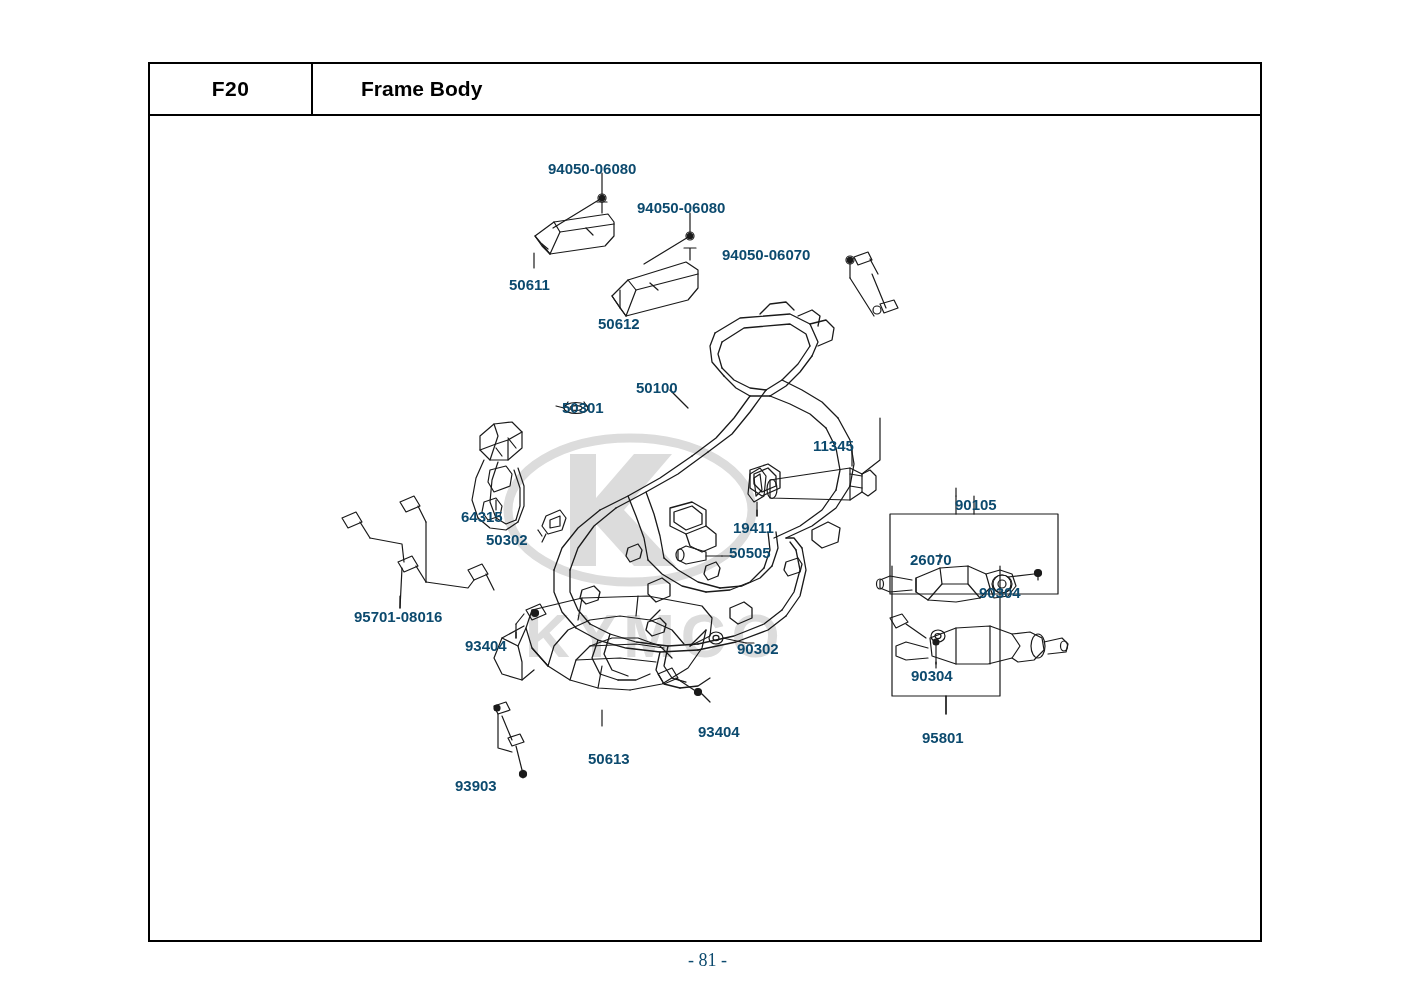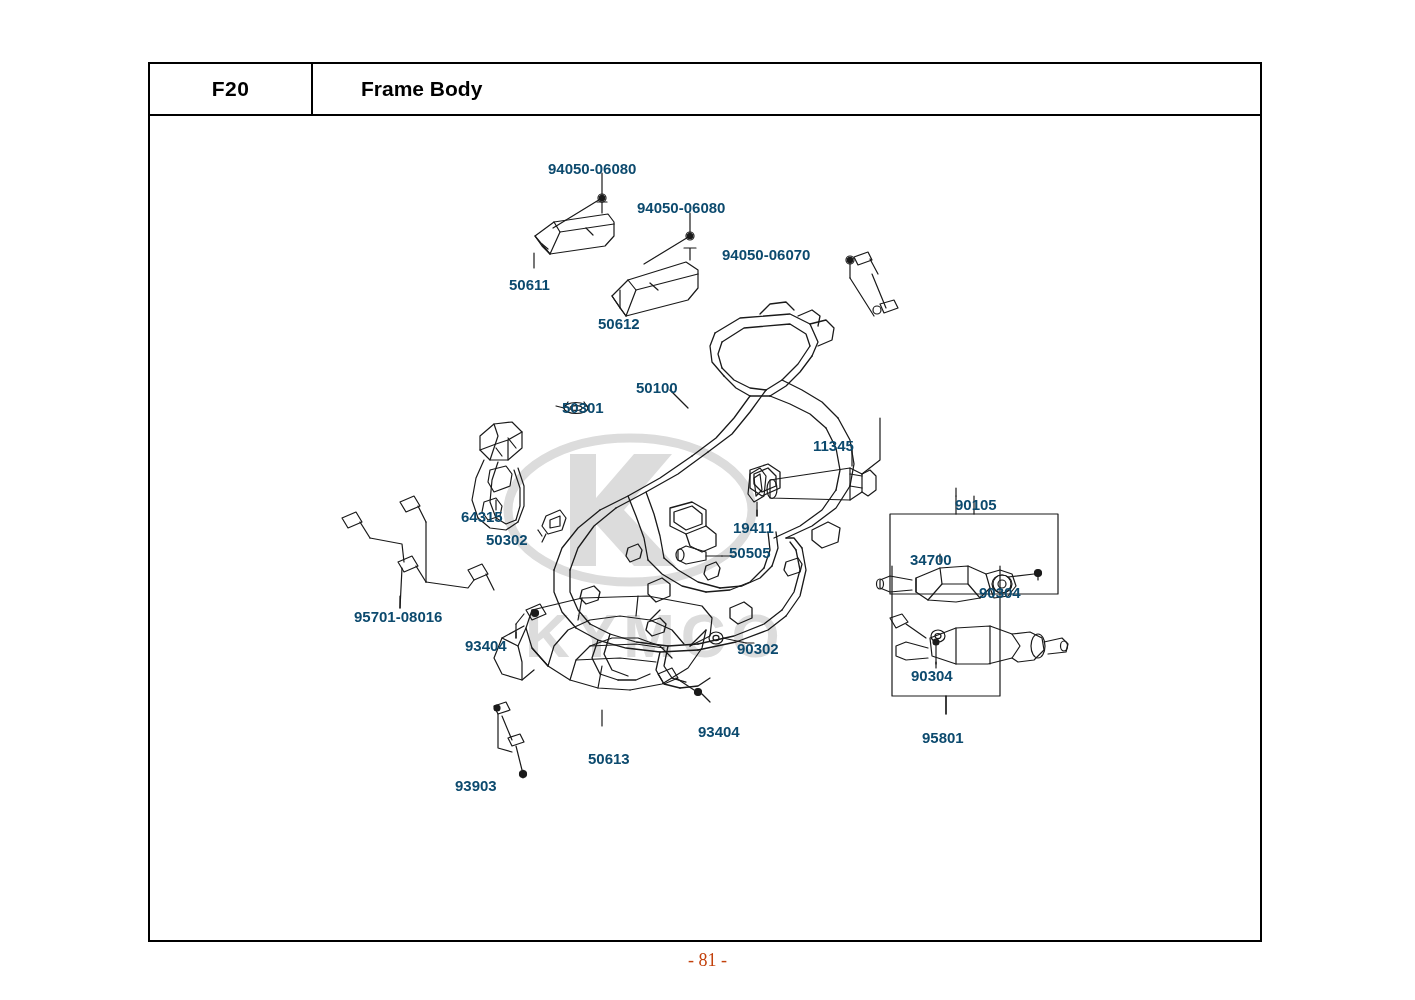--- a/index.html
+++ b/index.html
@@ -70,21 +70,21 @@
     font-weight: bold;
     color: #000;
   }
   .page-number {
     position: absolute;
     left: 0;
     top: 950px;
     width: 1415px;
     text-align: center;
     font-size: 18px;
-    color: #c2410c;
+    color: #0c4a6e;
     font-family: "Liberation Serif", serif;
   }
   
   #canvas {
     position: absolute;
     left: 150px;
     top: 118px;
     width: 1110px;
     height: 822px;
     z-index: 2;
@@ -472,21 +472,21 @@
   <div class="lbl" style="left:722px; top:246px;">94050-06070</div>
   <div class="lbl" style="left:509px; top:276px;">50611</div>
   <div class="lbl" style="left:598px; top:315px;">50612</div>
   <div class="lbl" style="left:636px; top:379px;">50100</div>
   <div class="lbl" style="left:517px; top:399px;margin-left:45px;">50301</div>
   <div class="lbl" style="left:813px; top:437px;">11345</div>
   <div class="lbl" style="left:442px; top:508px;margin-left:19px;">64315</div>
   <div class="lbl" style="left:733px; top:519px;">19411</div>
   <div class="lbl" style="left:486px; top:531px;">50302</div>
   <div class="lbl" style="left:955px; top:496px;">90105</div>
-  <div class="lbl" style="left:910px; top:551px;">34700</div>
+  <div class="lbl" style="left:910px; top:551px;">26070</div>
   <div class="lbl" style="left:705px; top:544px;padding-left:24px;">50505</div>
   <div class="lbl" style="left:979px; top:584px;">90304</div>
   <div class="lbl" style="left:354px; top:608px;">95701-08016</div>
   <div class="lbl" style="left:465px; top:637px;">93404</div>
   <div class="lbl" style="left:737px; top:640px;">90302</div>
   <div class="lbl" style="left:911px; top:667px;">90304</div>
   <div class="lbl" style="left:698px; top:723px;">93404</div>
   <div class="lbl" style="left:588px; top:750px;">50613</div>
   <div class="lbl" style="left:922px; top:729px;">95801</div>
   <div class="lbl" style="left:455px; top:777px;">93903</div>

